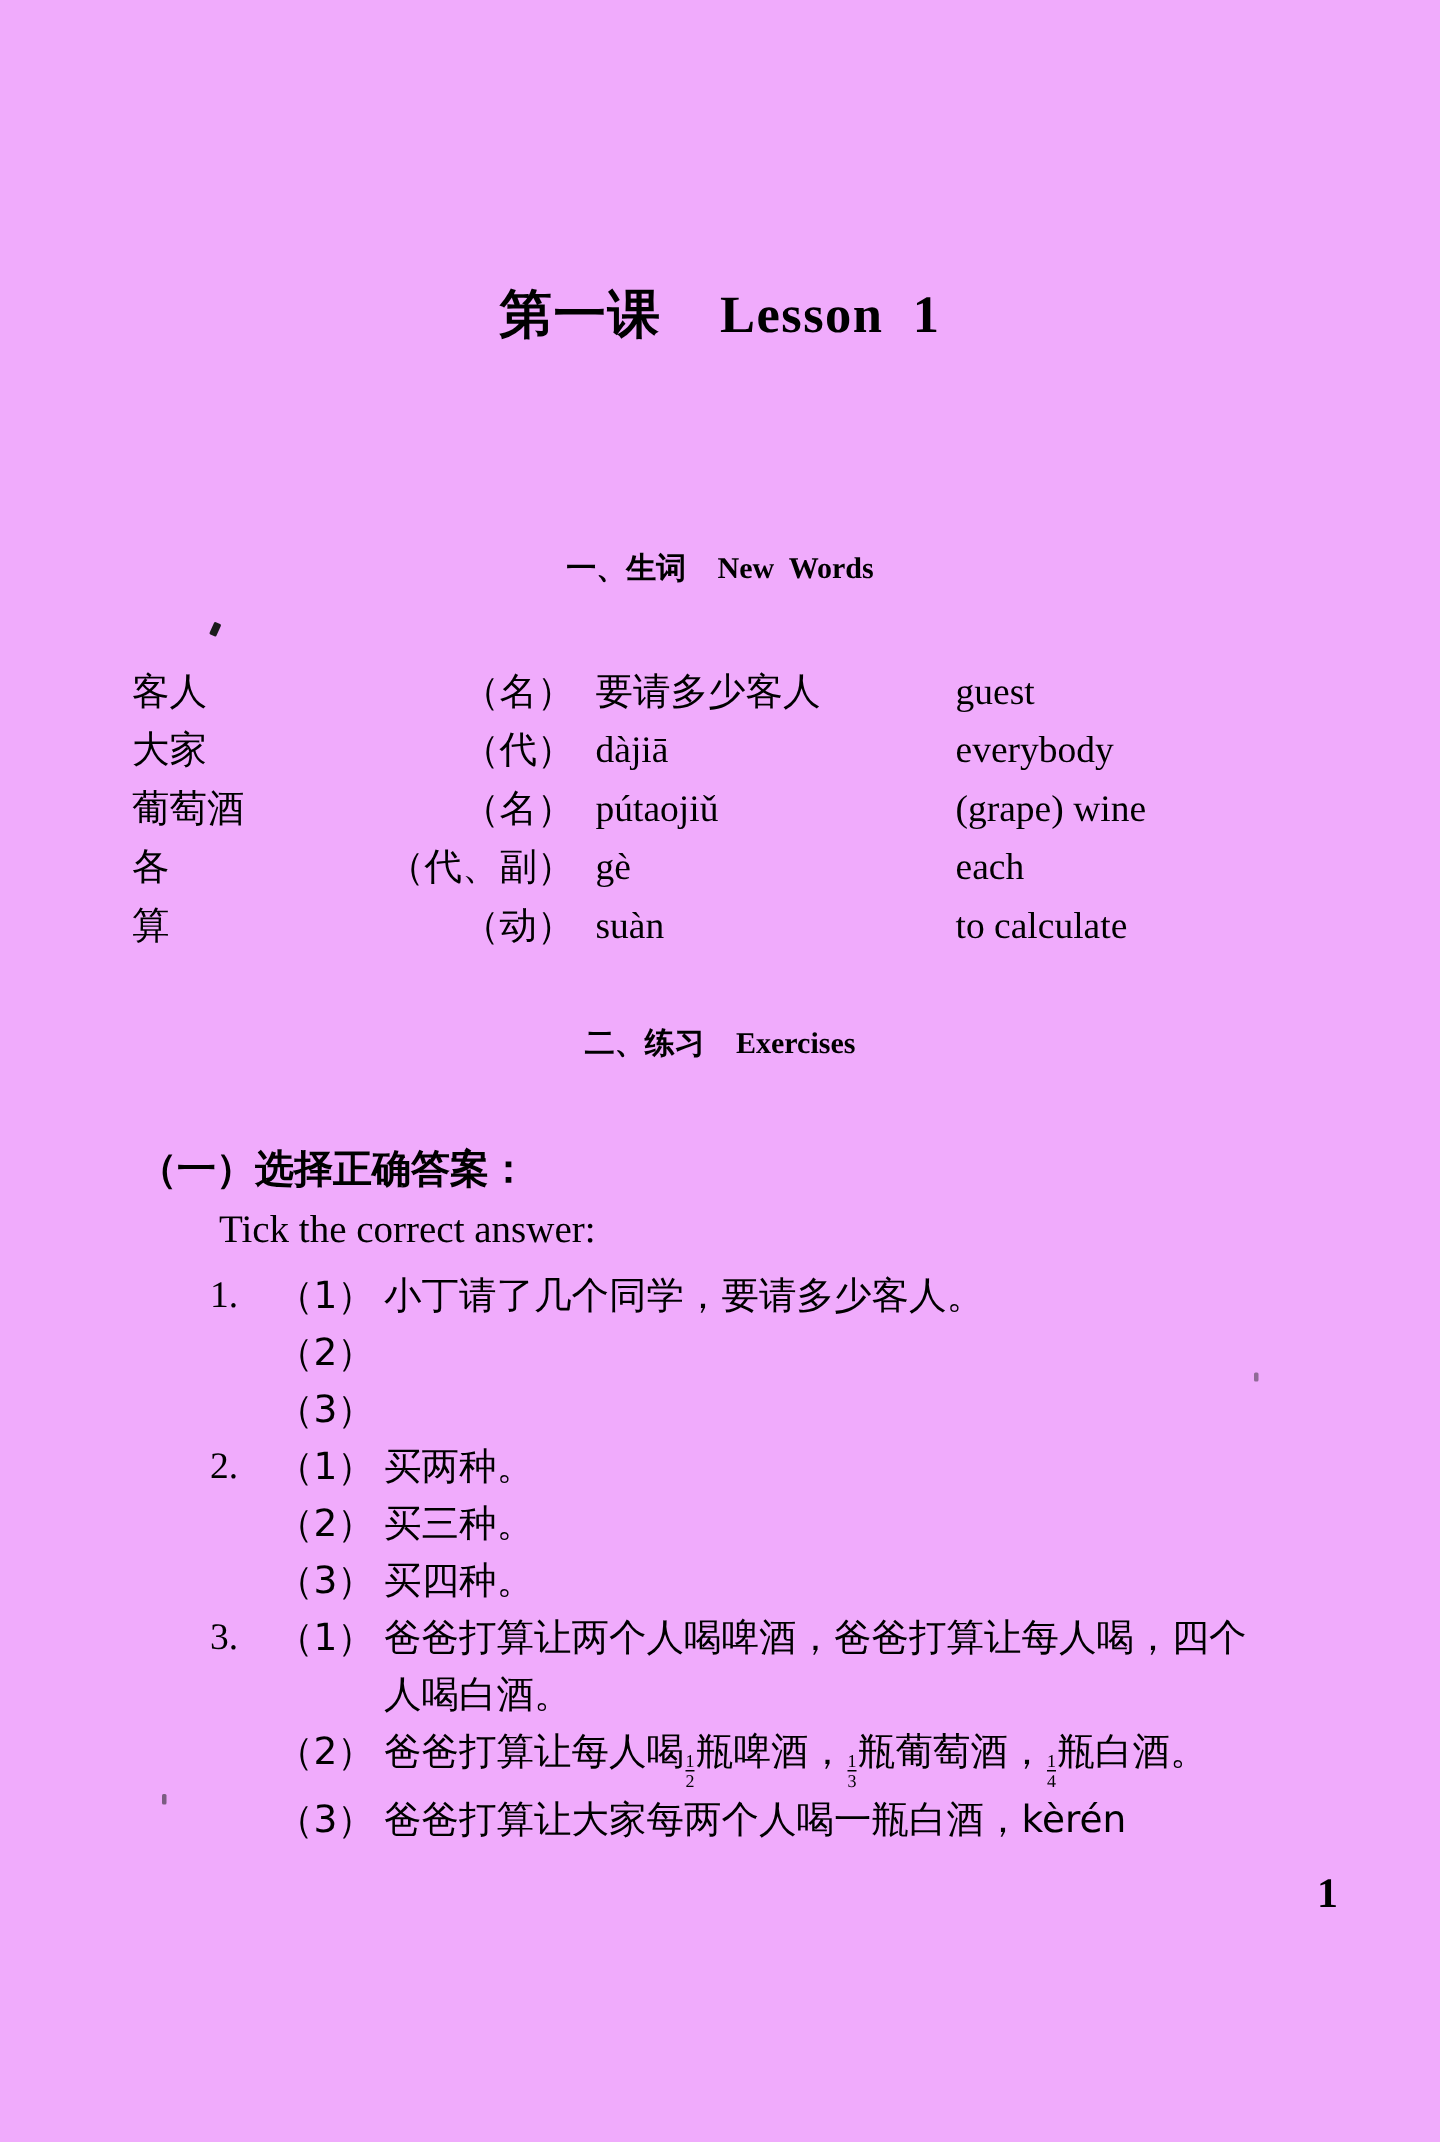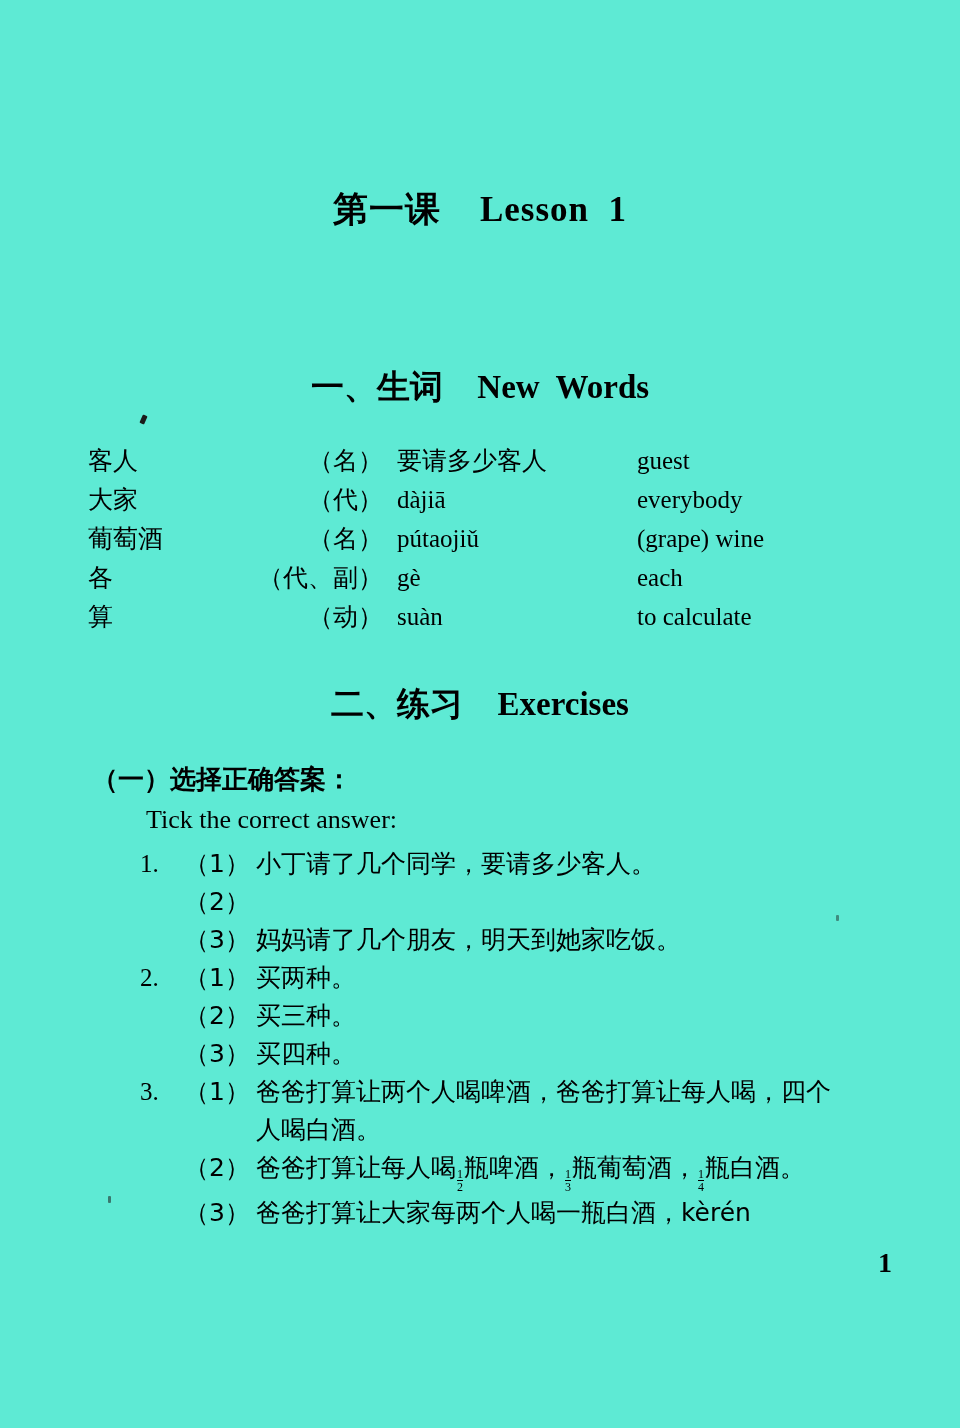--- a/index.html
+++ b/index.html
@@ -9,21 +9,21 @@
     background: #ffffff;
   }
   body {
     font-family: "Liberation Serif", "DejaVu Serif", serif;
     color: #000000;
   }
   .page {
     position: relative;
     width: 960px;
     height: 1428px;
-    background: #5eead4;
+    background: #f0abfc;
     overflow: hidden;
     margin: 0 auto;
   }
 
   
   .lesson-title {
     position: absolute;
     left: 0;
     top: 186px;
     width: 960px;
@@ -45,21 +45,21 @@
     font-family: "DejaVu Sans", "Liberation Sans", sans-serif;
     font-size: 26px;
     font-weight: 700;
   }
 
   .section-heading {
     position: absolute;
     left: 0;
     width: 960px;
     text-align: center;
-    font-size: 33px;
+    font-size: 20px;
     font-weight: 700;
     white-space: pre;
   }
   .section-heading .cn {
     font-family: "DejaVu Sans", "Liberation Sans", sans-serif;
     font-weight: 700;
   }
   .section-heading .en {
     font-family: "Liberation Serif", serif;
     font-weight: 700;
@@ -247,21 +247,20 @@
       <span class="q-opt">（1）</span>
       <span class="q-text">小丁请了几个同学，要请多少客人。</span>
     </div>
     <div class="q-line">
       <span class="q-num"></span>
       <span class="q-opt">（2）</span>
     </div>
     <div class="q-line">
       <span class="q-num"></span>
       <span class="q-opt">（3）</span>
-      <span class="q-text">妈妈请了几个朋友，明天到她家吃饭。</span>
     </div>
 
     <div class="q-line">
       <span class="q-num">2.</span>
       <span class="q-opt">（1）</span>
       <span class="q-text">买两种。</span>
     </div>
     <div class="q-line">
       <span class="q-num"></span>
       <span class="q-opt">（2）</span>

